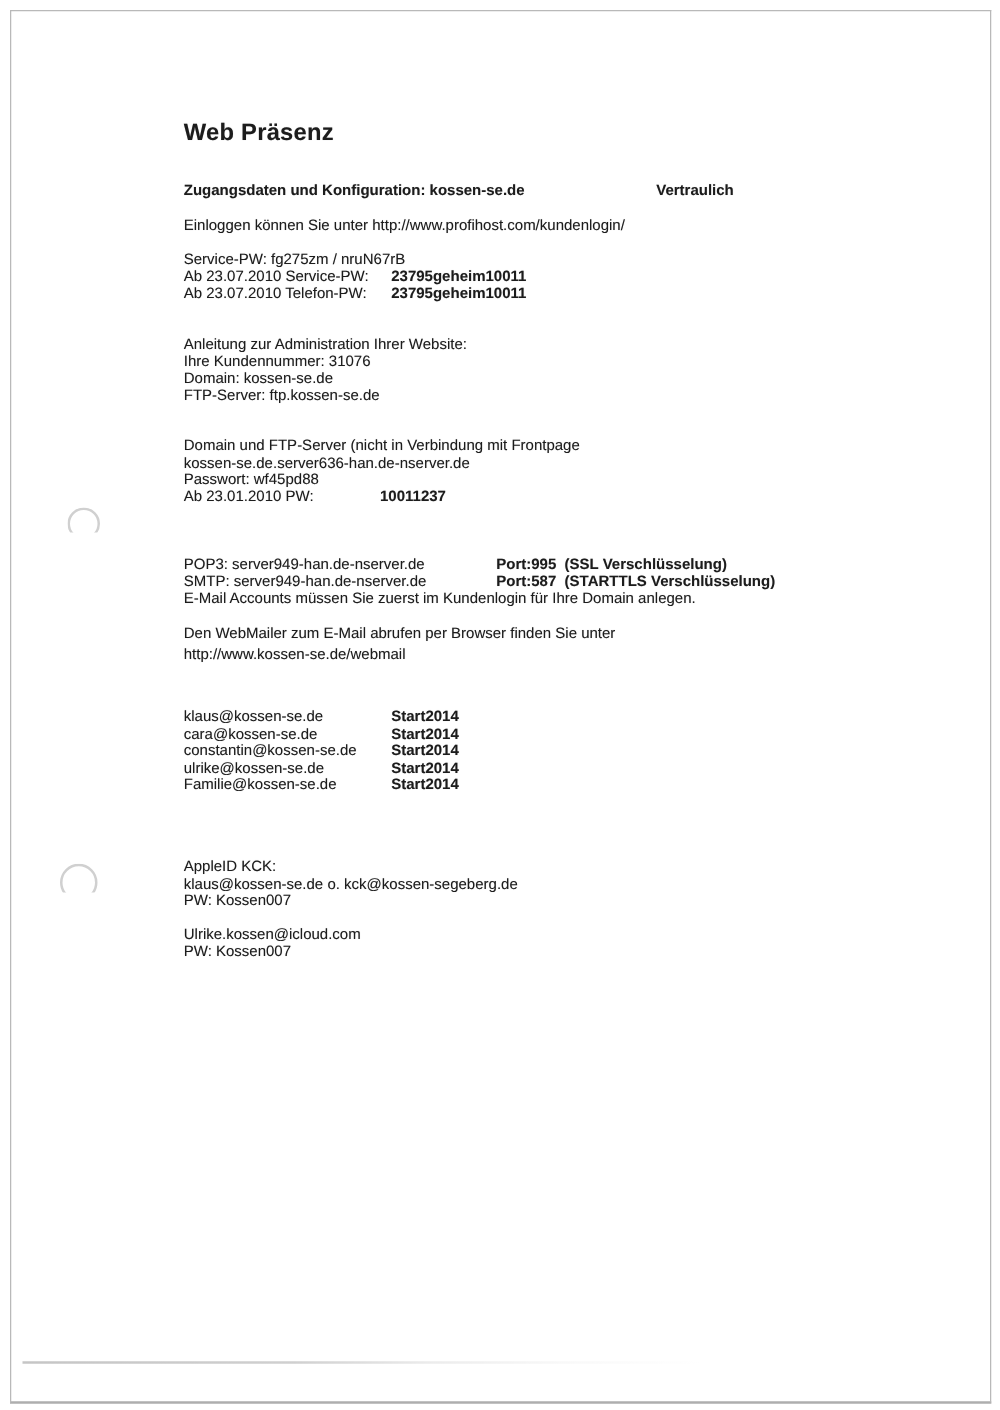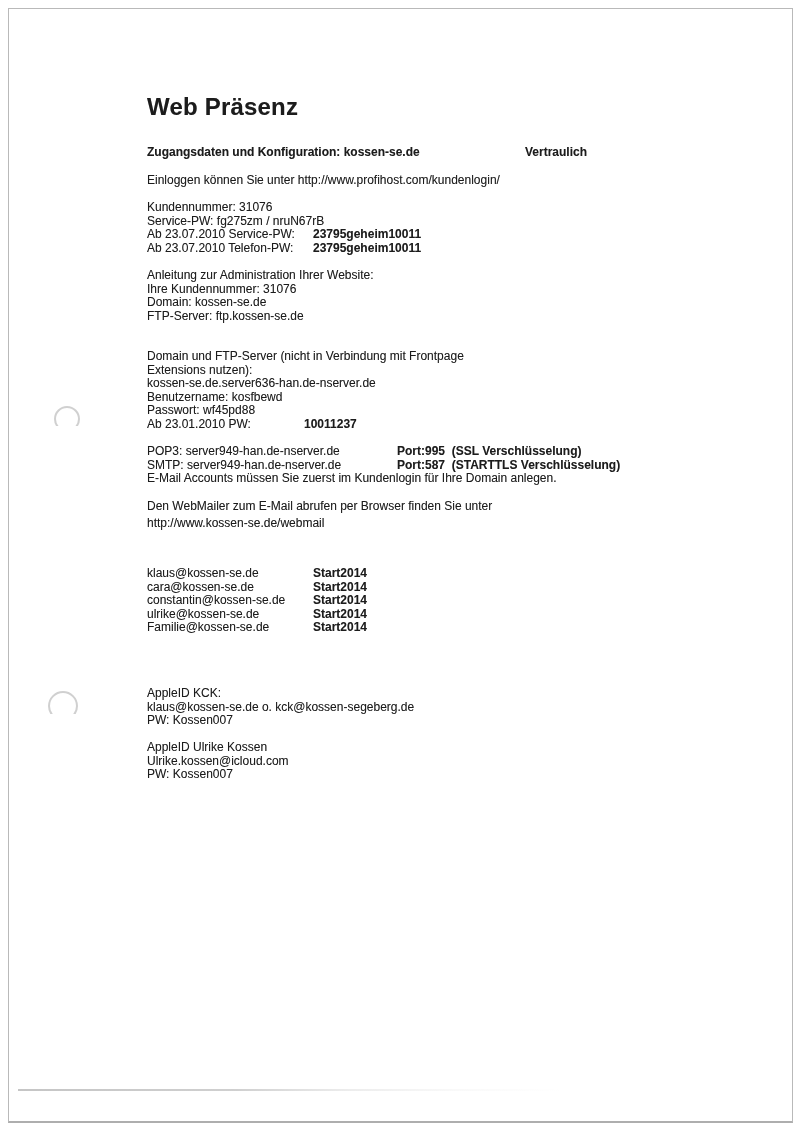--- a/index.html
+++ b/index.html
@@ -18,21 +18,21 @@
     font-size:12px;line-height:13.5px;
     text-shadow:0 0 .6px rgba(27,27,27,.35);
   }
   .block{position:absolute;left:0;width:580px;}
   .line{display:block;white-space:pre;}
   .seg{white-space:pre;}
   .row{position:relative;display:block;white-space:pre;}
   .col2{position:absolute;top:0;white-space:pre;font-weight:bold;}
   .bold{font-weight:bold;}
   .u{text-decoration-color:#5a5a5a;text-underline-offset:1px;}
-  .title{font-size:24px;line-height:21px;font-weight:bold;letter-spacing:.2px;white-space:pre;}
+  .title{font-size:19px;line-height:21px;font-weight:bold;letter-spacing:.2px;white-space:pre;}
   .wm{line-height:16.5px;}
   
   .hole{position:absolute;overflow:hidden;pointer-events:none;}
   .hole-1{left:54px;top:406px;width:30px;height:20px;}
   .hole-2{left:48px;top:691px;width:33px;height:23px;}
   .hole-c{width:26px;height:26px;border:2px solid rgba(150,150,150,.45);border-radius:50%;box-sizing:border-box;}
   .hole-2 .hole-c{width:30px;height:30px;}
   
   .scan-line{
     position:absolute;left:18px;top:1089px;width:545px;height:2px;pointer-events:none;
@@ -66,38 +66,35 @@
 
     <div class="block" style="top:146px">
       <div class="row"><span class="seg bold">Zugangsdaten und Konfiguration: kossen-se.de</span><span class="col2 bold" style="left:378px">Vertraulich</span></div>
     </div>
 
     <div class="block" style="top:174px">
       <span class="line">Einloggen können Sie unter http://www.profihost.com/kundenlogin/</span>
     </div>
 
     <div class="block" style="top:201px">
-      <span class="line">Kundennummer: 31076</span>
       <span class="line">Service-PW: fg275zm / nruN67rB</span>
       <div class="row"><span class="seg">Ab 23.07.2010 Service-PW:</span><span class="col2" style="left:166px">23795geheim10011</span></div>
       <div class="row"><span class="seg">Ab 23.07.2010 Telefon-PW:</span><span class="col2" style="left:166px">23795geheim10011</span></div>
     </div>
 
     <div class="block" style="top:269px">
       <span class="line">Anleitung zur Administration Ihrer Website:</span>
       <span class="line">Ihre Kundennummer: 31076</span>
       <span class="line">Domain: kossen-se.de</span>
       <span class="line">FTP-Server: ftp.kossen-se.de</span>
     </div>
 
     <div class="block" style="top:350px">
       <span class="line">Domain und FTP-Server (nicht in Verbindung mit Frontpage</span>
-      <span class="line">Extensions nutzen):</span>
       <span class="line">kossen-se.de.server636-han.de-nserver.de</span>
-      <span class="line">Benutzername: kosfbewd</span>
       <span class="line">Passwort: wf45pd88</span>
       <div class="row"><span class="seg">Ab 23.01.2010 PW:</span><span class="col2" style="left:157px">10011237</span></div>
     </div>
 
     <div class="block" style="top:445px">
       <div class="row"><span class="seg">POP3: server949-han.de-nserver.de</span><span class="col2" style="left:250px">Port:995  (SSL Verschlüsselung)</span></div>
       <div class="row"><span class="seg">SMTP: server949-han.de-nserver.de</span><span class="col2" style="left:250px">Port:587  (STARTTLS Verschlüsselung)</span></div>
       <span class="line">E-Mail Accounts müssen Sie zuerst im Kundenlogin für Ihre Domain anlegen.</span>
     </div>
 
@@ -114,19 +111,18 @@
       <div class="row"><span class="seg u">Familie@kossen-se.de</span><span class="col2" style="left:166px">Start2014</span></div>
     </div>
 
     <div class="block" style="top:687px">
       <span class="line">AppleID KCK:</span>
       <div class="row"><span class="seg u">klaus@kossen-se.de</span><span class="seg"> o. </span><span class="seg u">kck@kossen-segeberg.de</span></div>
       <span class="line">PW: Kossen007</span>
     </div>
 
     <div class="block" style="top:741px">
-      <span class="line">AppleID Ulrike Kossen</span>
       <span class="line u">Ulrike.kossen@icloud.com</span>
       <span class="line">PW: Kossen007</span>
     </div>
 
   </div>
 </div>
 
 </body></html>

